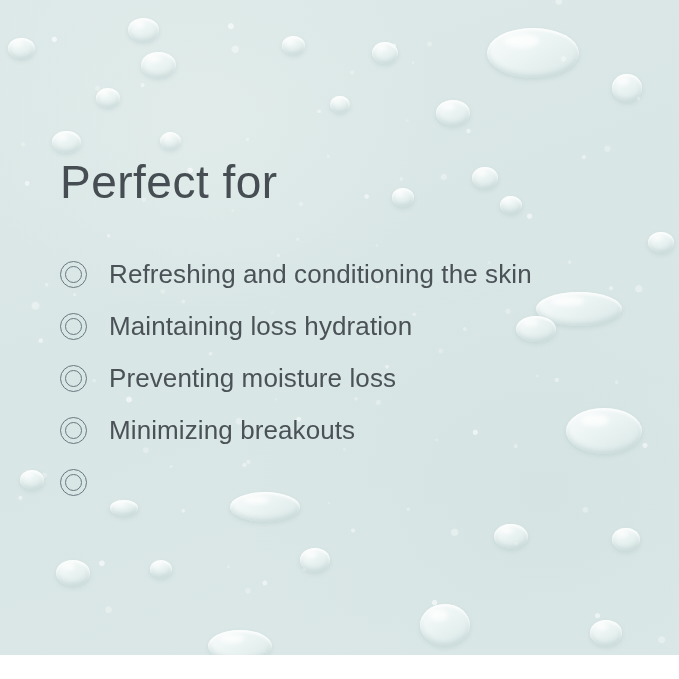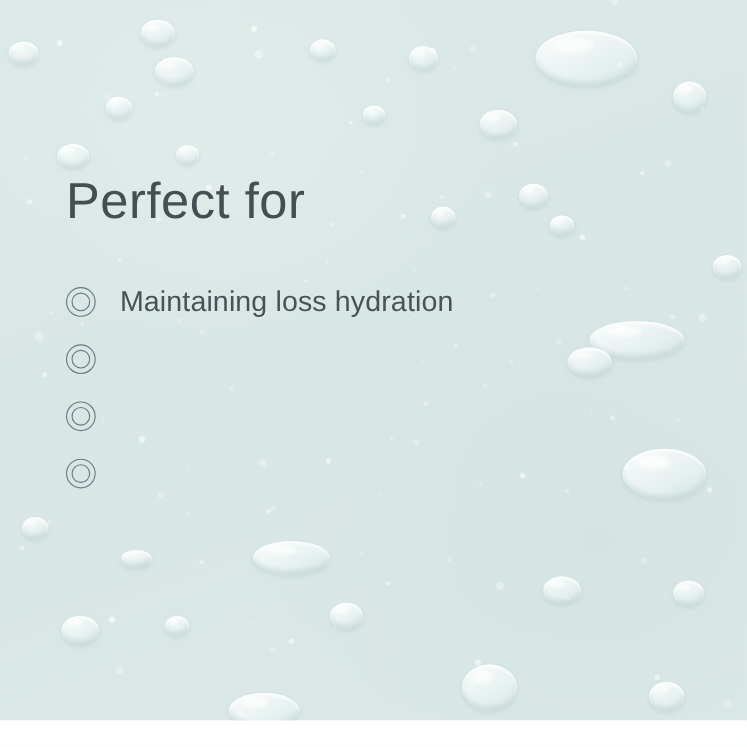--- a/index.html
+++ b/index.html
@@ -212,41 +212,50 @@
   <div class="drop" style="left:590px; top:620px; width:32px; height:26px;"></div>
   <div class="drop" style="left:648px; top:232px; width:26px; height:21px;"></div>
   <div class="drop" style="left:500px; top:196px; width:22px; height:18px;"></div>
 
   <div class="content">
 
     <div class="heading">Perfect for</div>
 
     <div class="list">
 
+      <div class="list-item">
+        <span class="bullet-icon">
+          <span class="ring-outer"></span>
+            <span class="ring-inner"></span>
+        </span>
+        <span class="item-label">Refreshing and conditioning the skin</span>
+      </div>
 
       <div class="list-item">
         <span class="bullet-icon">
           <span class="ring-outer"></span>
             <span class="ring-inner"></span>
         </span>
         <span class="item-label">Maintaining loss hydration</span>
       </div>
 
       <div class="list-item">
         <span class="bullet-icon">
           <span class="ring-outer"></span>
             <span class="ring-inner"></span>
         </span>
-      </div>
-
-      <div class="list-item">
-        <span class="bullet-icon">
-          <span class="ring-outer"></span>
-            <span class="ring-inner"></span>
-        </span>
+        <span class="item-label">Preventing moisture loss</span>
+      </div>
+
+      <div class="list-item">
+        <span class="bullet-icon">
+          <span class="ring-outer"></span>
+            <span class="ring-inner"></span>
+        </span>
+        <span class="item-label">Minimizing breakouts</span>
       </div>
 
       <div class="list-item">
         <span class="bullet-icon">
           <span class="ring-outer"></span>
             <span class="ring-inner"></span>
         </span>
       </div>
 
     </div>

